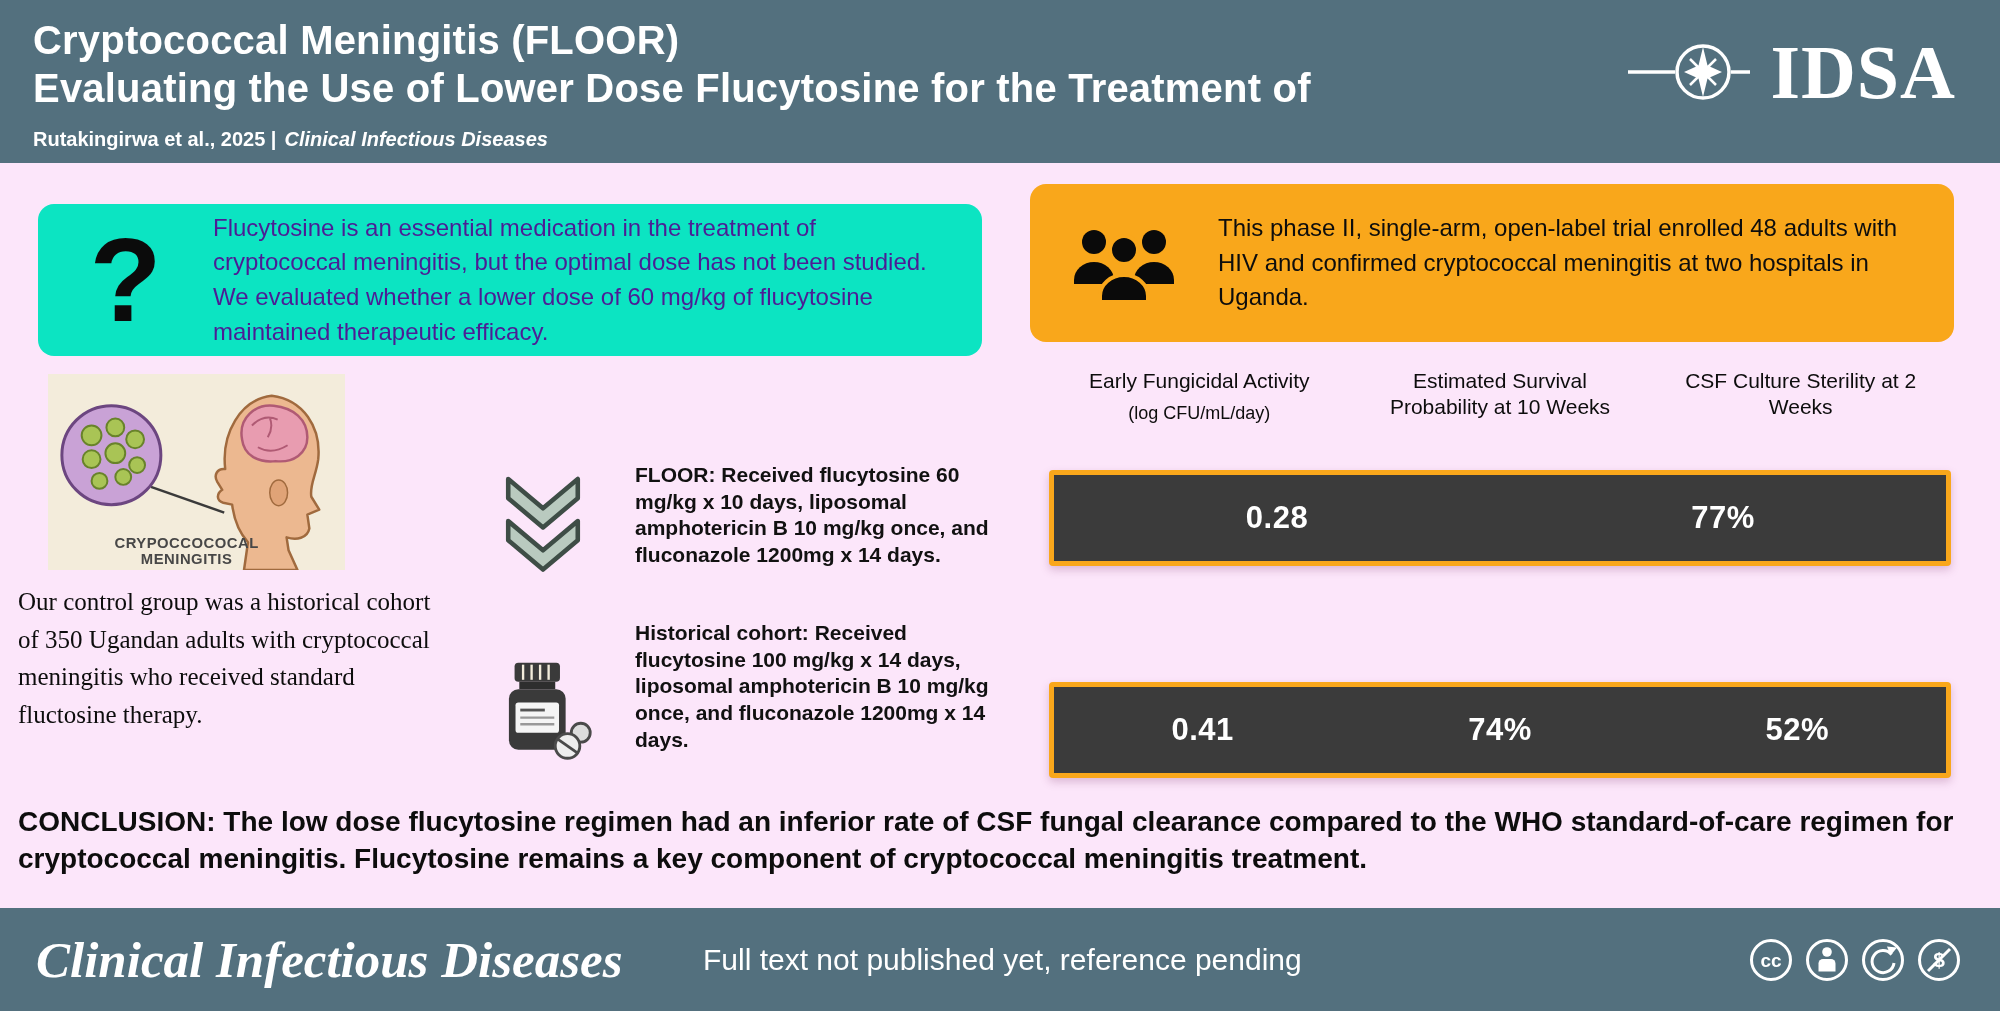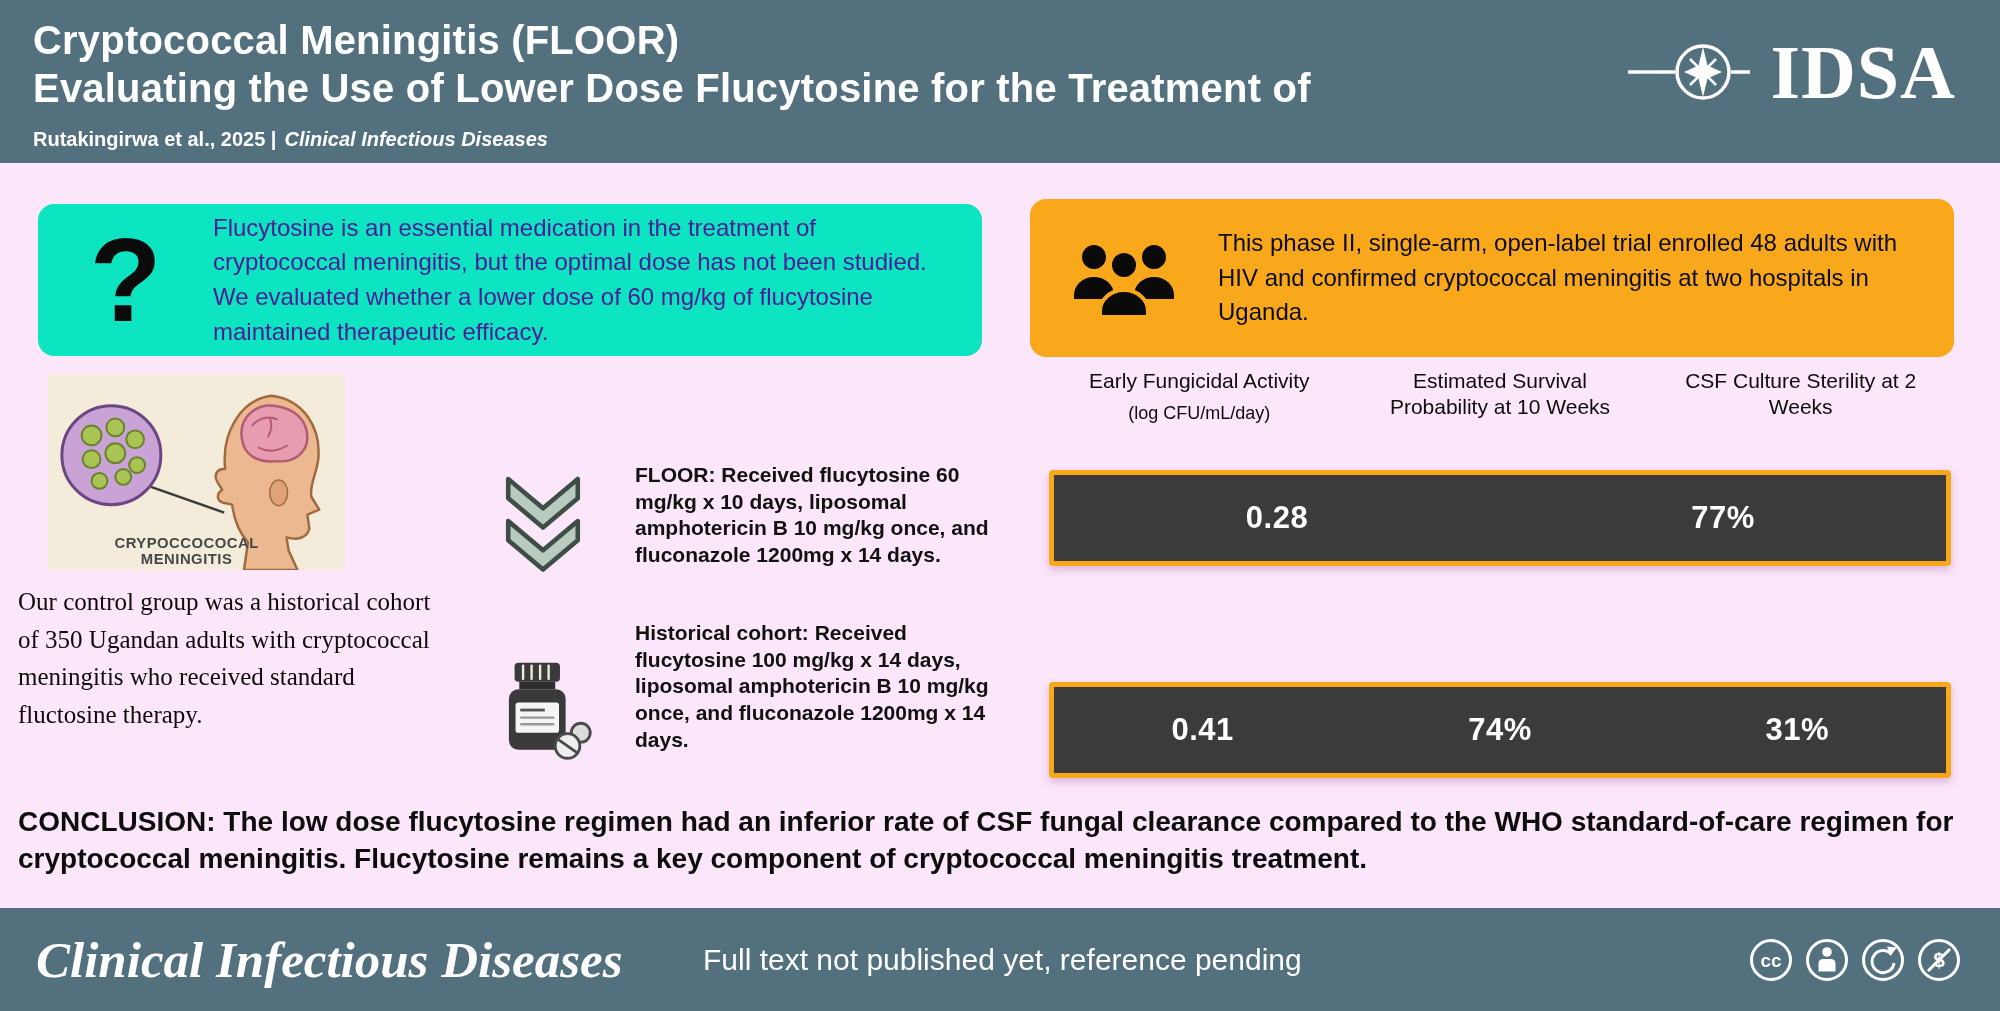--- a/index.html
+++ b/index.html
@@ -18,21 +18,21 @@
   .logo { position:absolute; right:44px; top:34px; display:flex; align-items:center; }
   .logo svg { margin-right:-8px; }
   .logo-text { color:#fff; font-family:"Liberation Serif", serif; font-weight:700; font-size:76px; line-height:1; letter-spacing:1px; }
 
   
   .qbox { position:absolute; left:38px; top:204px; width:944px; height:152px; background:#0ce4c2; border-radius:16px; display:flex; align-items:center; }
   .qmark { width:175px; text-align:center; font-size:118px; font-weight:800; color:#0b0b0b; line-height:0.9; }
   .qtext { flex:1; padding-right:36px; font-size:24px; line-height:1.44; color:#4c1d95; }
 
   
-  .pbox { position:absolute; left:1030px; top:199px; width:924px; height:158px; background:#f9a71b; border-radius:16px; display:flex; align-items:center; }
+  .pbox { position:absolute; left:1030px; top:184px; width:924px; height:158px; background:#f9a71b; border-radius:16px; display:flex; align-items:center; }
   .people-wrap { width:188px; display:flex; justify-content:center; }
   .ptext { flex:1; padding-right:26px; font-size:24px; line-height:1.44; color:#0d0d0d; }
 
   
   .illu { position:absolute; left:48px; top:374px; width:297px; height:196px; }
   .illu svg { width:297px; height:196px; }
 
   
   .control-text { position:absolute; left:18px; top:583px; width:420px; font-size:25px; line-height:1.5; color:#0d0d0d;font-family:Liberation Serif, serif; }
 
@@ -179,21 +179,21 @@
     </div>
   </div>
 
   <div class="bar bar1">
     <div class="bval">0.28</div>
     <div class="bval">77%</div>
   </div>
   <div class="bar bar2">
     <div class="bval">0.41</div>
     <div class="bval">74%</div>
-    <div class="bval">31%</div>
+    <div class="bval">52%</div>
   </div>
 
   <p class="conclusion">CONCLUSION: The low dose flucytosine regimen had an inferior rate of CSF fungal clearance compared to the WHO standard-of-care regimen for cryptococcal meningitis. Flucytosine remains a key component of cryptococcal meningitis treatment.</p>
 
   <div class="footer">
     <div class="fjournal">Clinical Infectious Diseases</div>
     <div class="fnote">Full text not published yet, reference pending</div>
     <div class="ficons">
       <svg viewBox="0 0 46 46">
         <circle cx="23" cy="23" r="19.5" fill="none" stroke="#fff" stroke-width="3"></circle>

